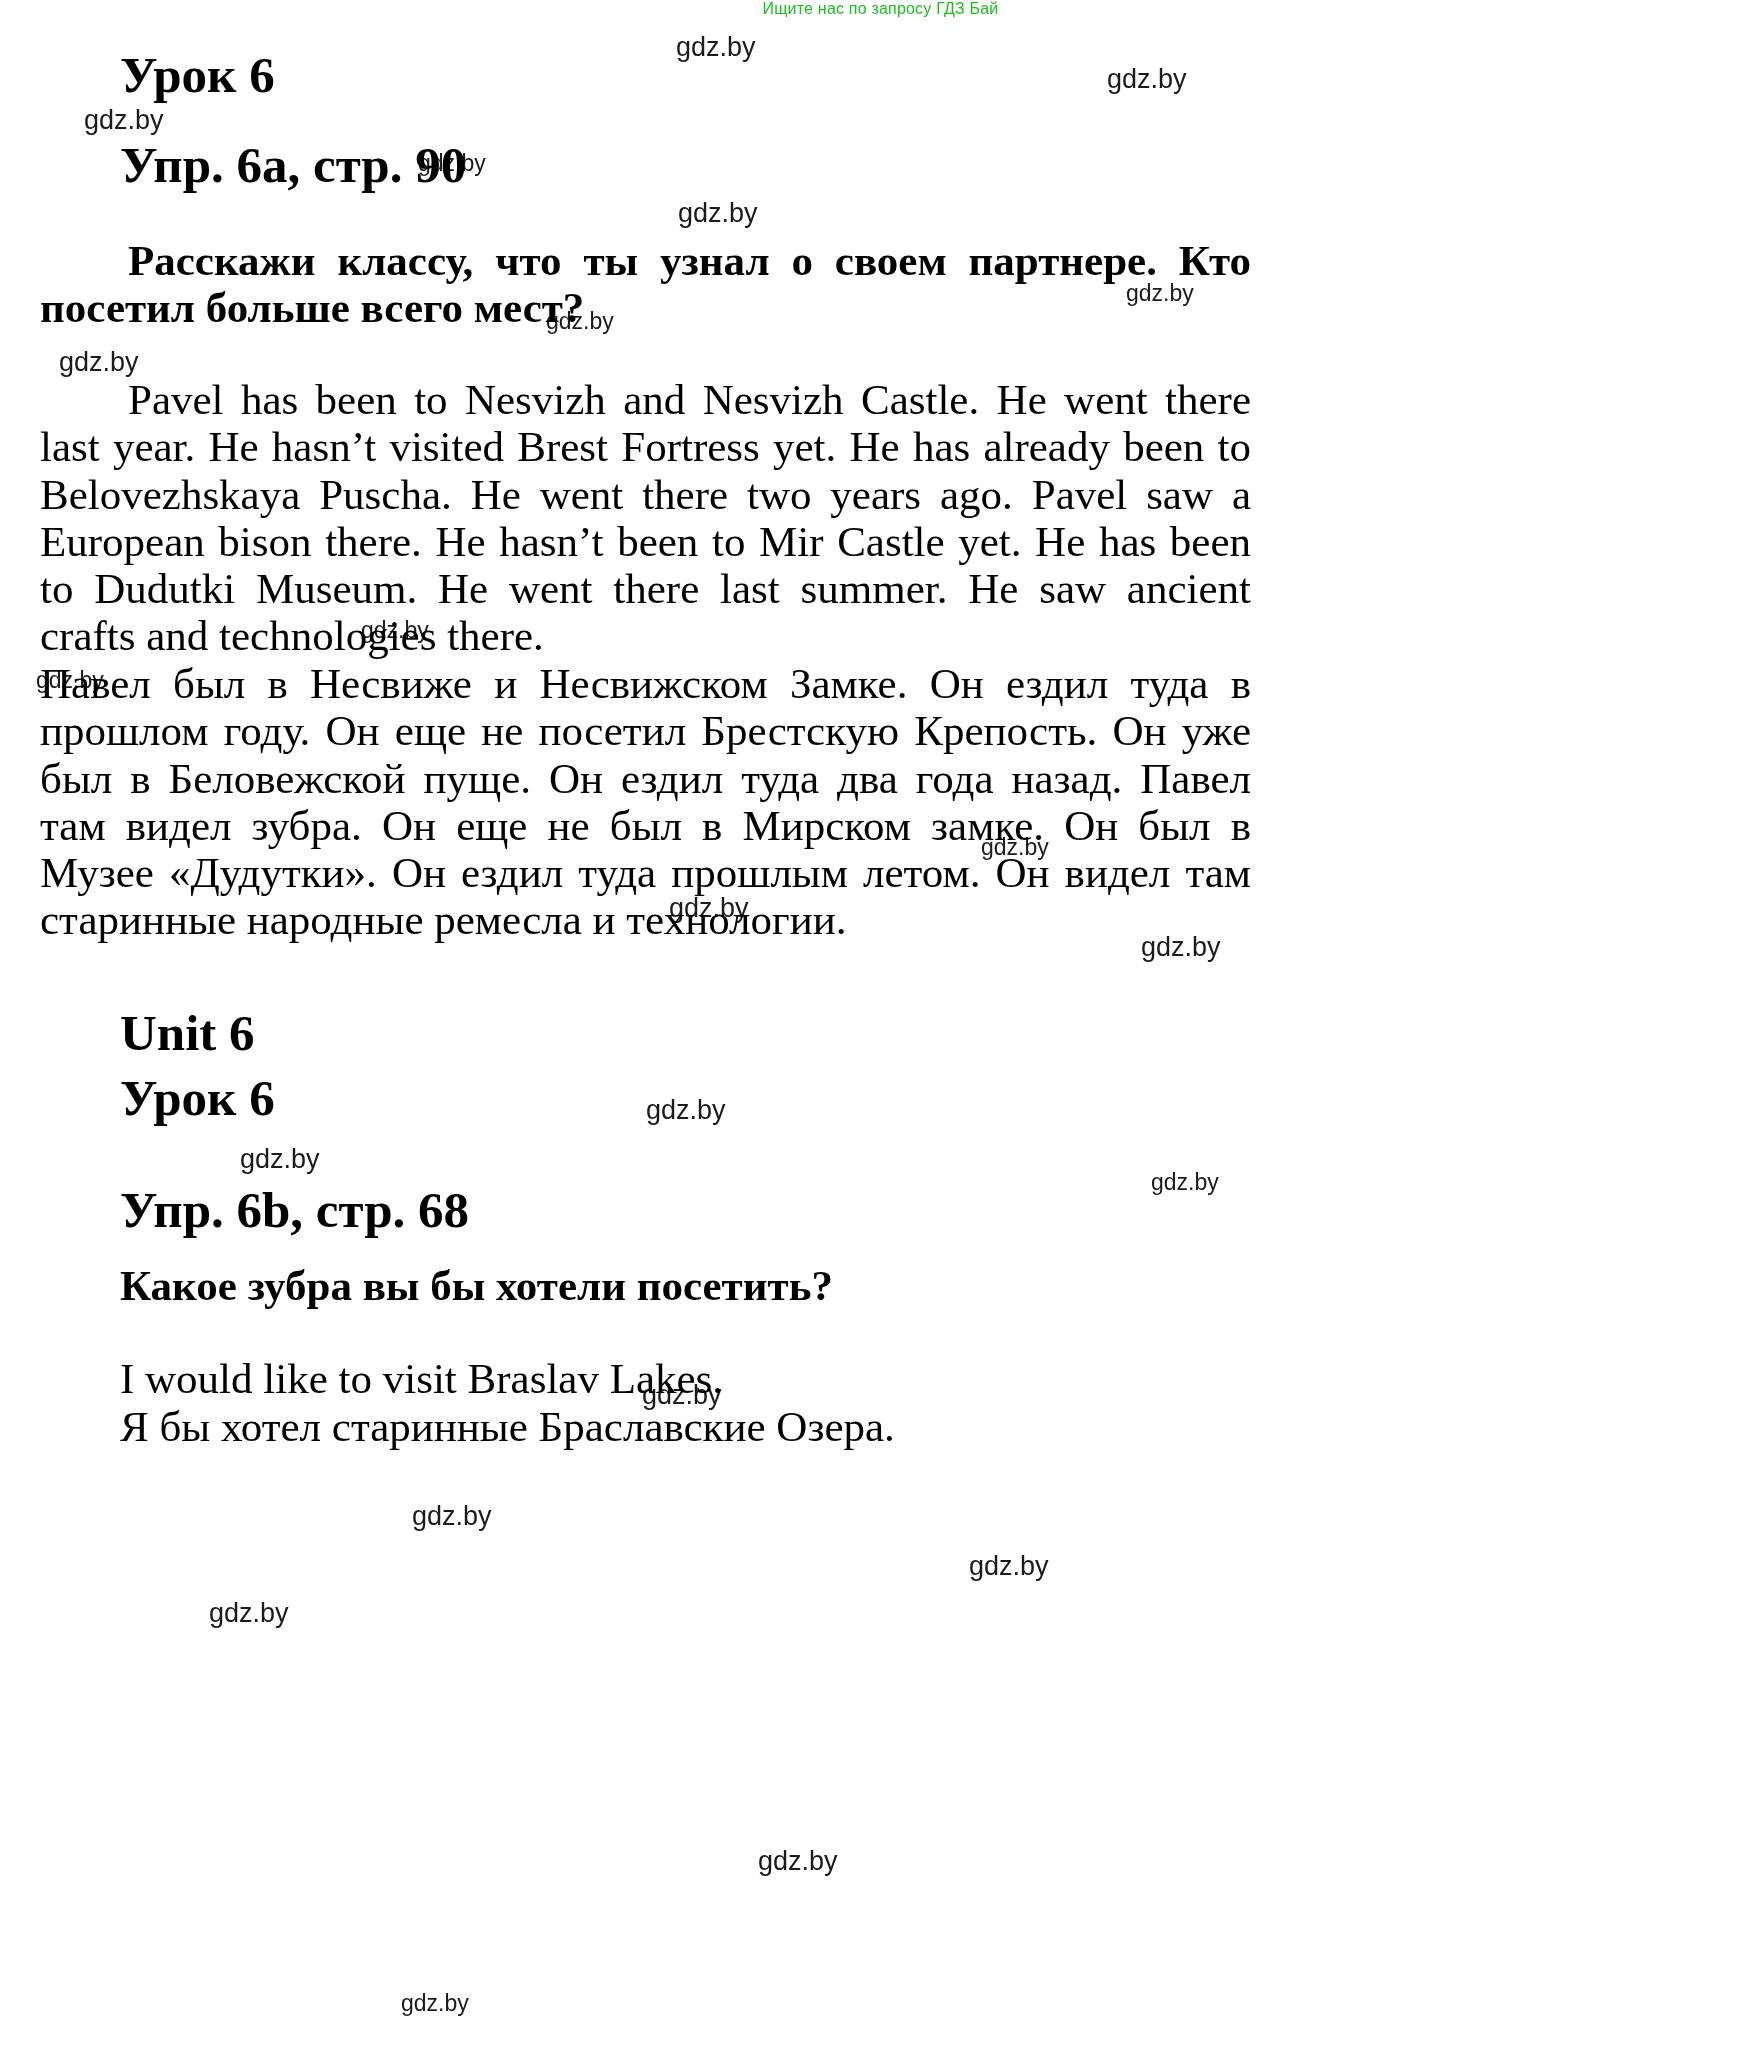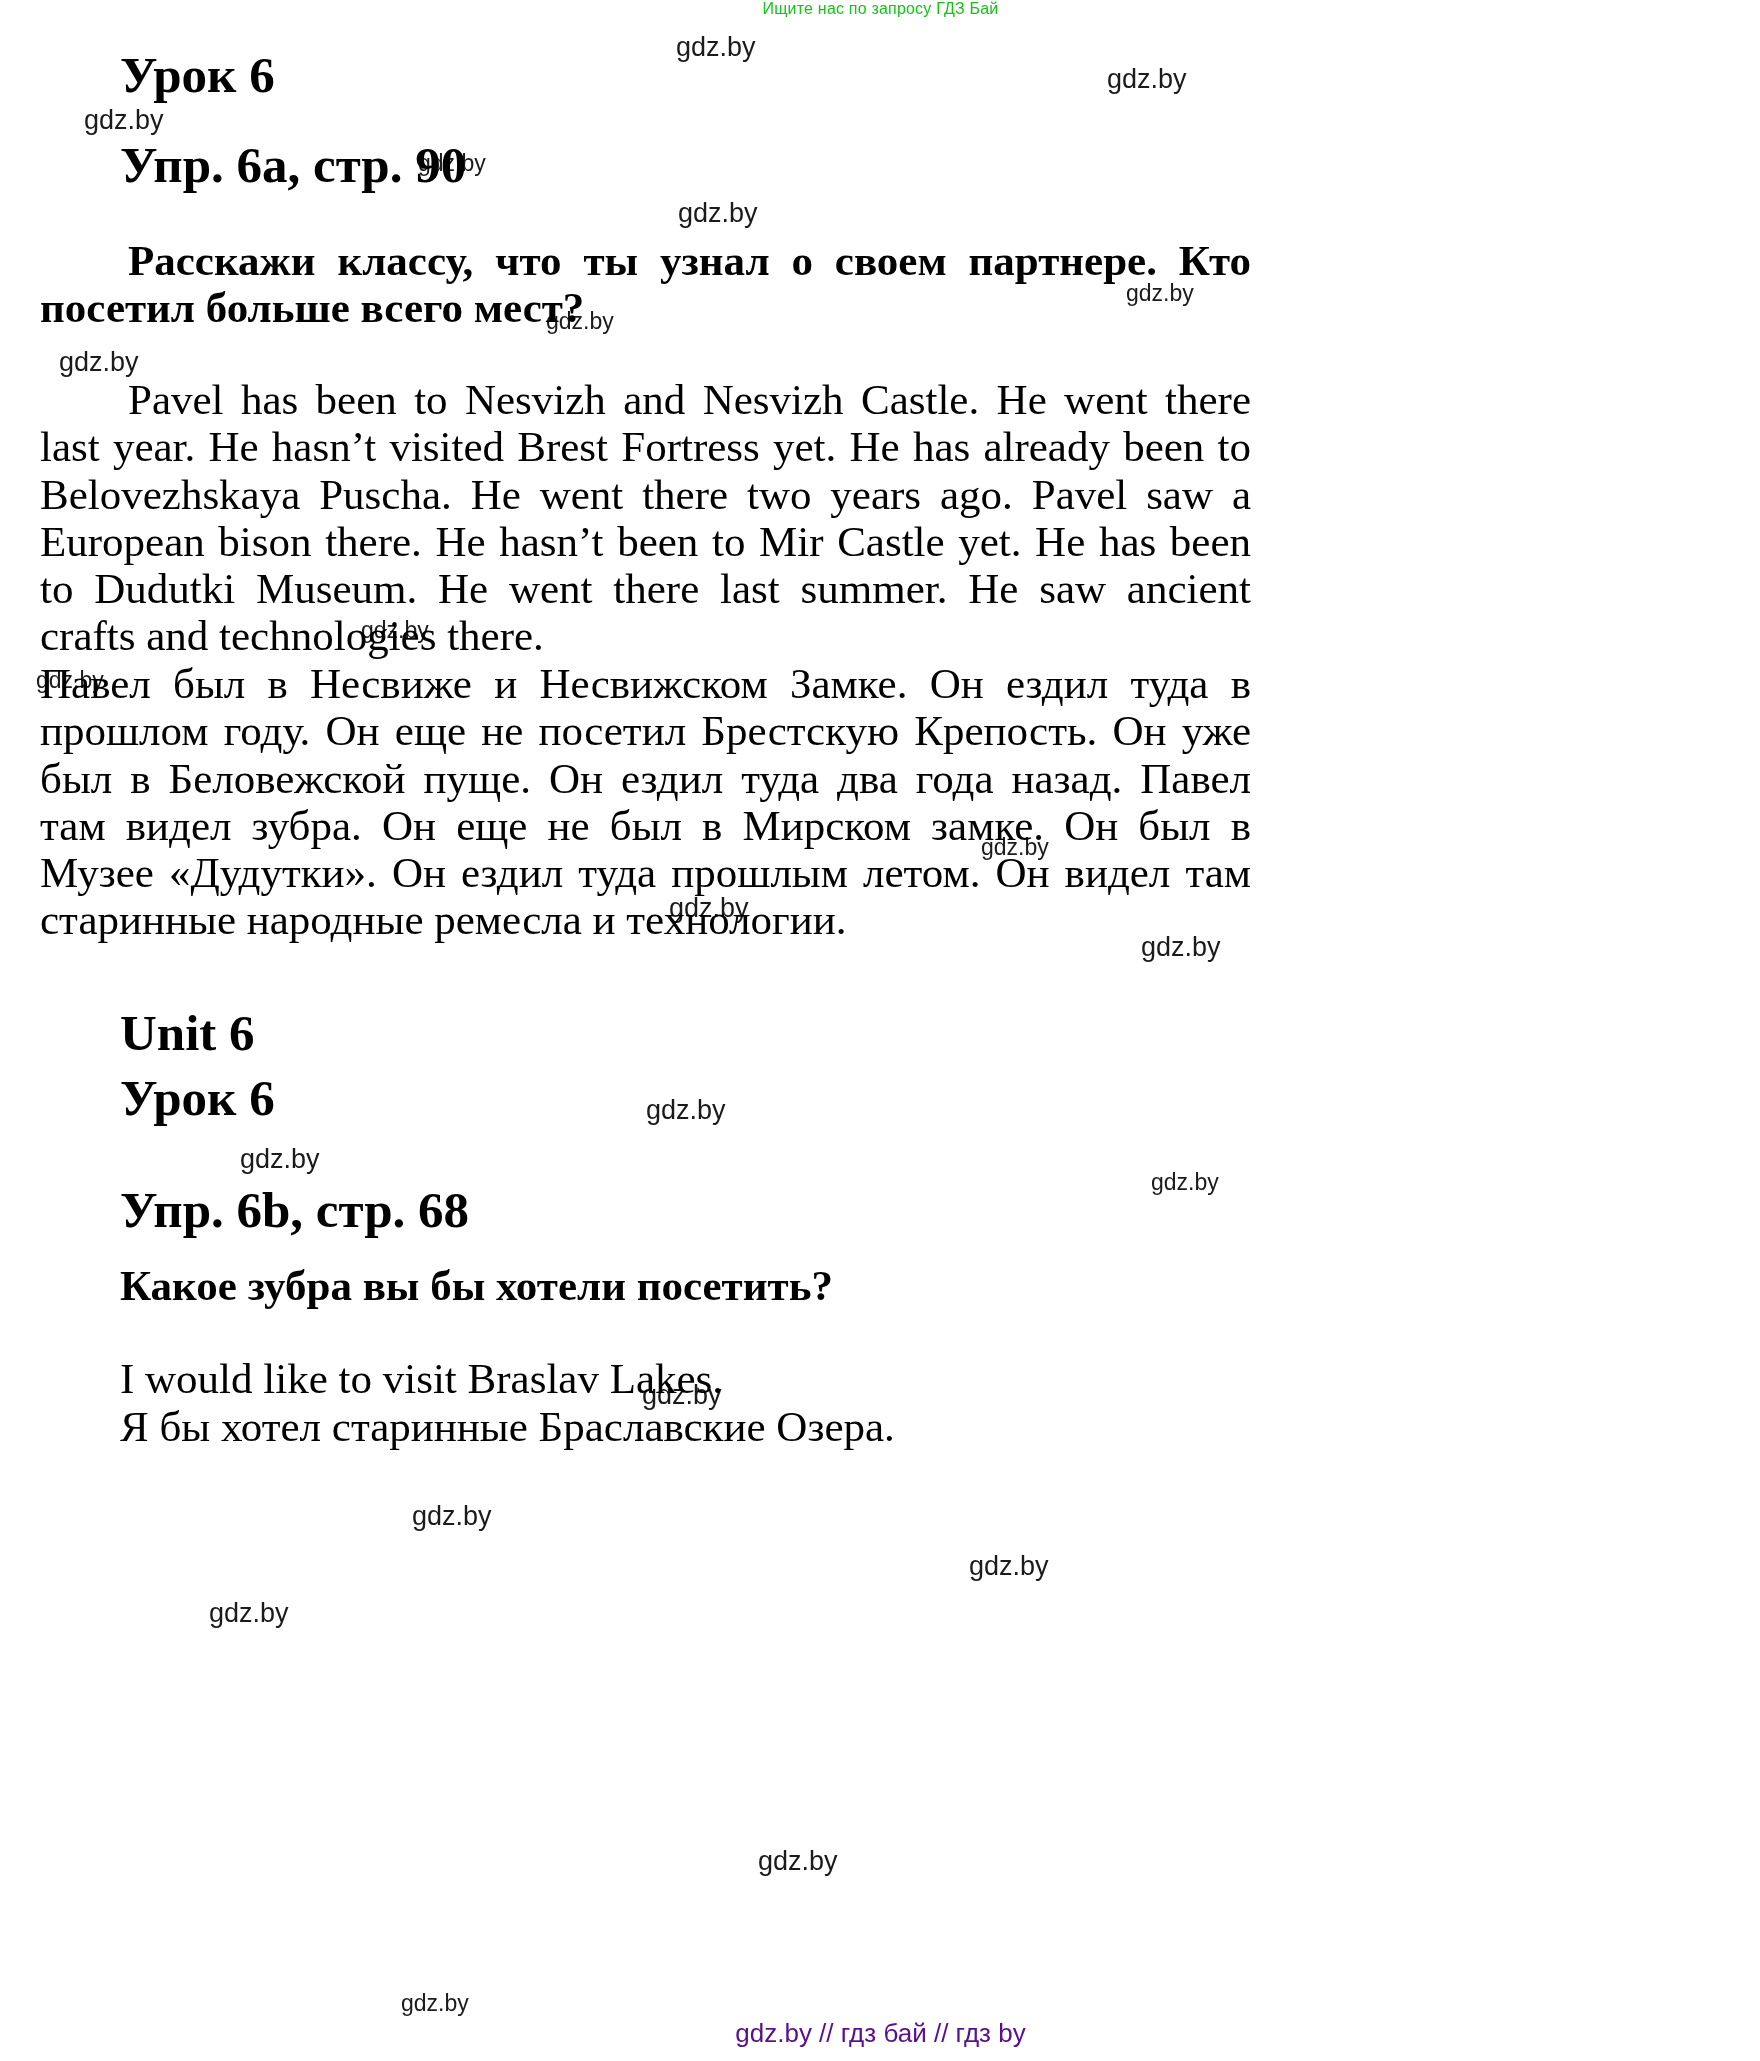--- a/index.html
+++ b/index.html
@@ -139,16 +139,15 @@
     <div class="abs heading" style="left:80px; top:1185px;">Упр. 6b, стр. 68</div>
 
     <div class="abs para bold nojustify" style="left:80px; top:1262px; width:1338px;">Какое зубра вы бы хотели посетить?</div>
 
     <div class="abs para nojustify" style="left:80px; top:1355px; width:1338px;">I would like to visit Braslav Lakes.</div>
 
     <div class="abs para nojustify" style="left:80px; top:1403px; width:1338px;">Я бы хотел старинные Браславские Озера.</div>
 
   </div>
 
-  <div class="footer">gdz.by  //  гдз бай  //  гдз by</div>
 
 </div>
 
 
 </body></html>

